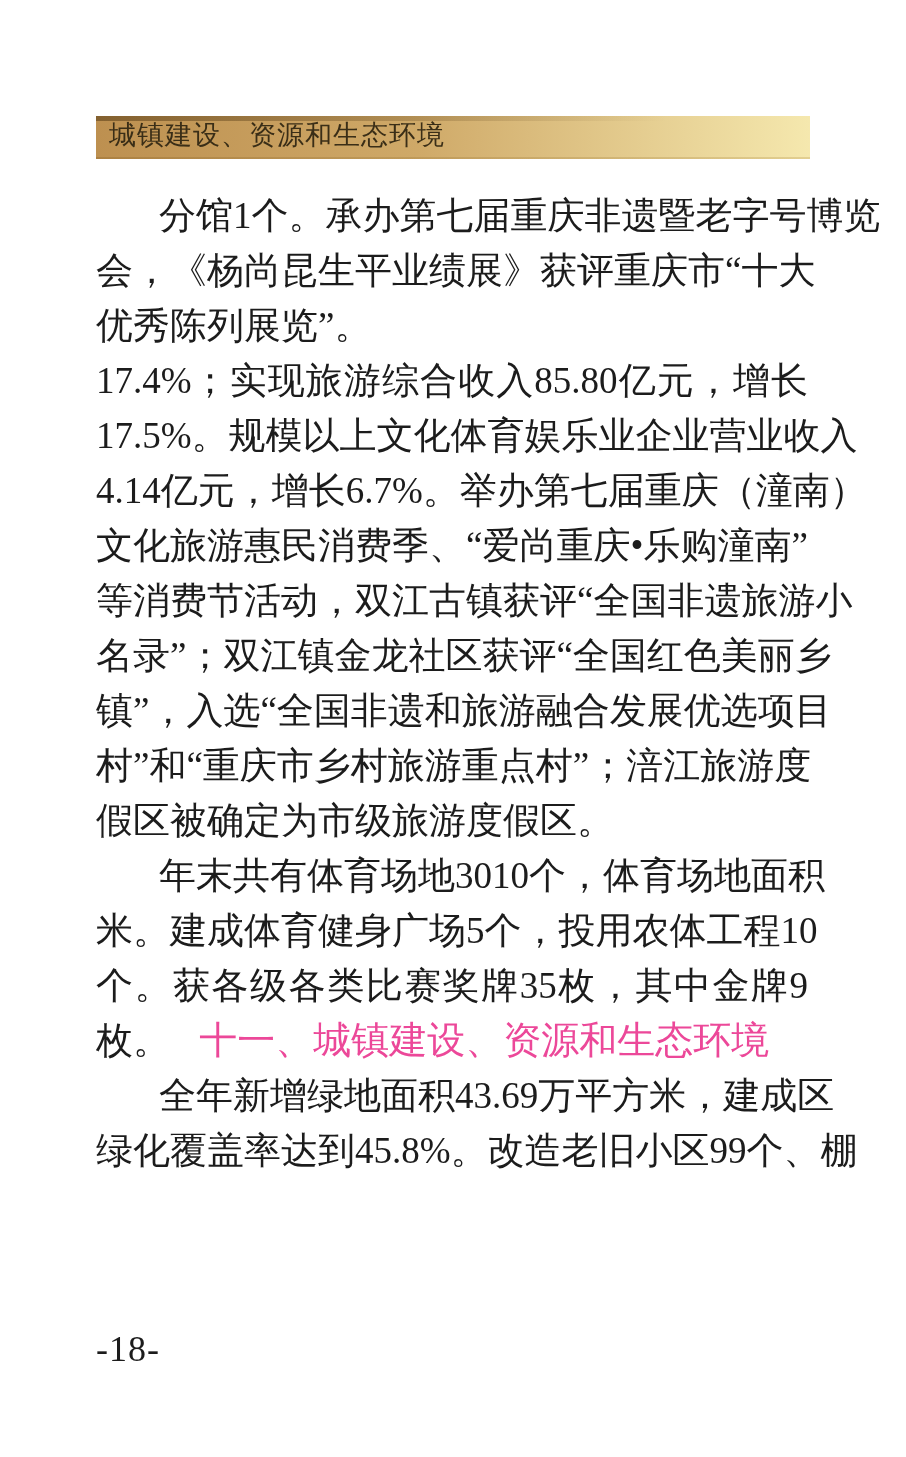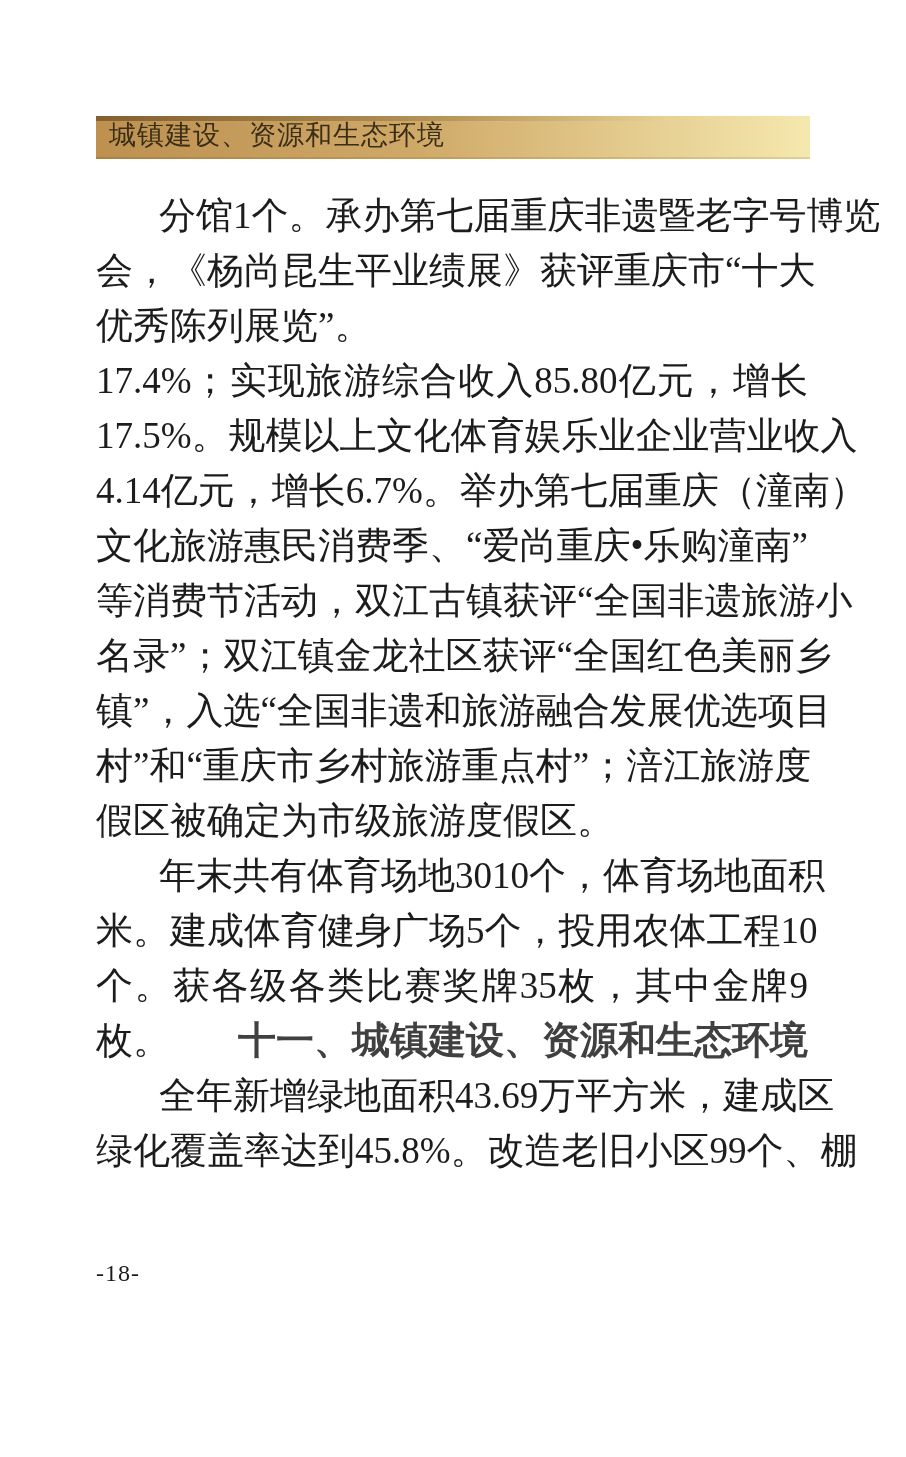--- a/index.html
+++ b/index.html
@@ -51,32 +51,32 @@
     text-align-last:justify;
     text-justify:inter-character;
     white-space:nowrap;
     letter-spacing:0;
   }
   .line.first{text-indent:1.7em;}
   .line.last{text-align-last:left;white-space:normal;}
   .heading-line{
     height:55px;line-height:55px;
     font-size:38px;
-    font-weight:bold;
+    font-weight:normal;
     font-family:"Liberation Sans","DejaVu Sans",sans-serif;
     text-indent:1.7em;
-    text-align:right;
-    color:#404040;
+    text-align:center;
+    color:#ec4899;
     white-space:nowrap;
   }
   
   .page-number{
     position:absolute;
-    left:96px;top:1253px;
-    font-size:24px;line-height:40px;
+    left:96px;top:1329px;
+    font-size:36px;line-height:40px;
     color:#1c1c1c;
     letter-spacing:1px;
     font-family:"Liberation Serif","DejaVu Serif",serif;
   }
 </style>
 </head>
 <body>
 
 <div class="page">
 

